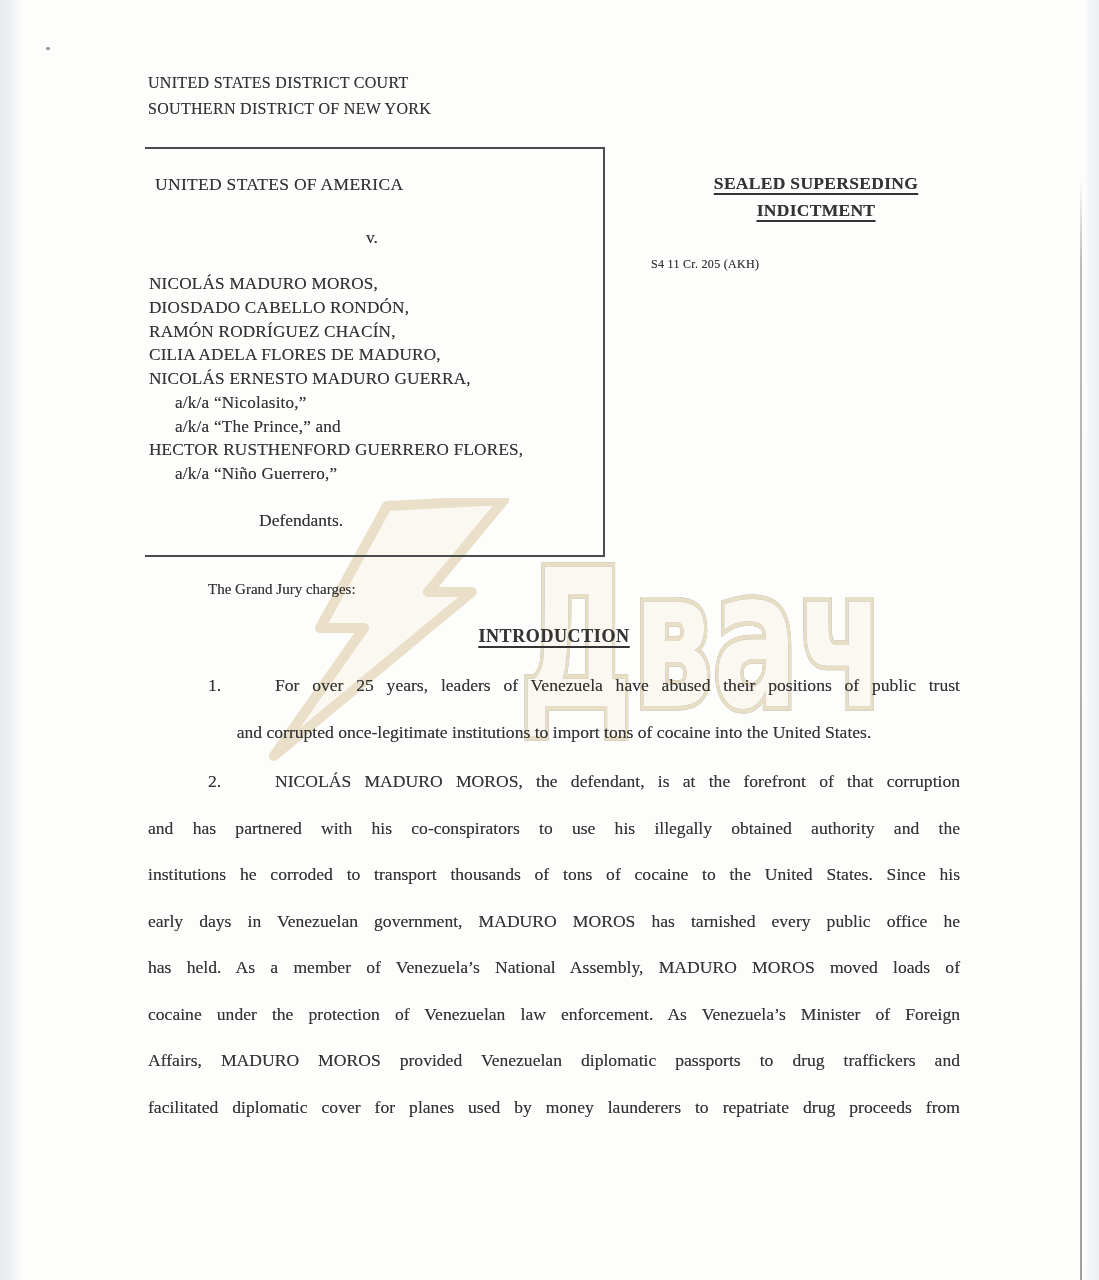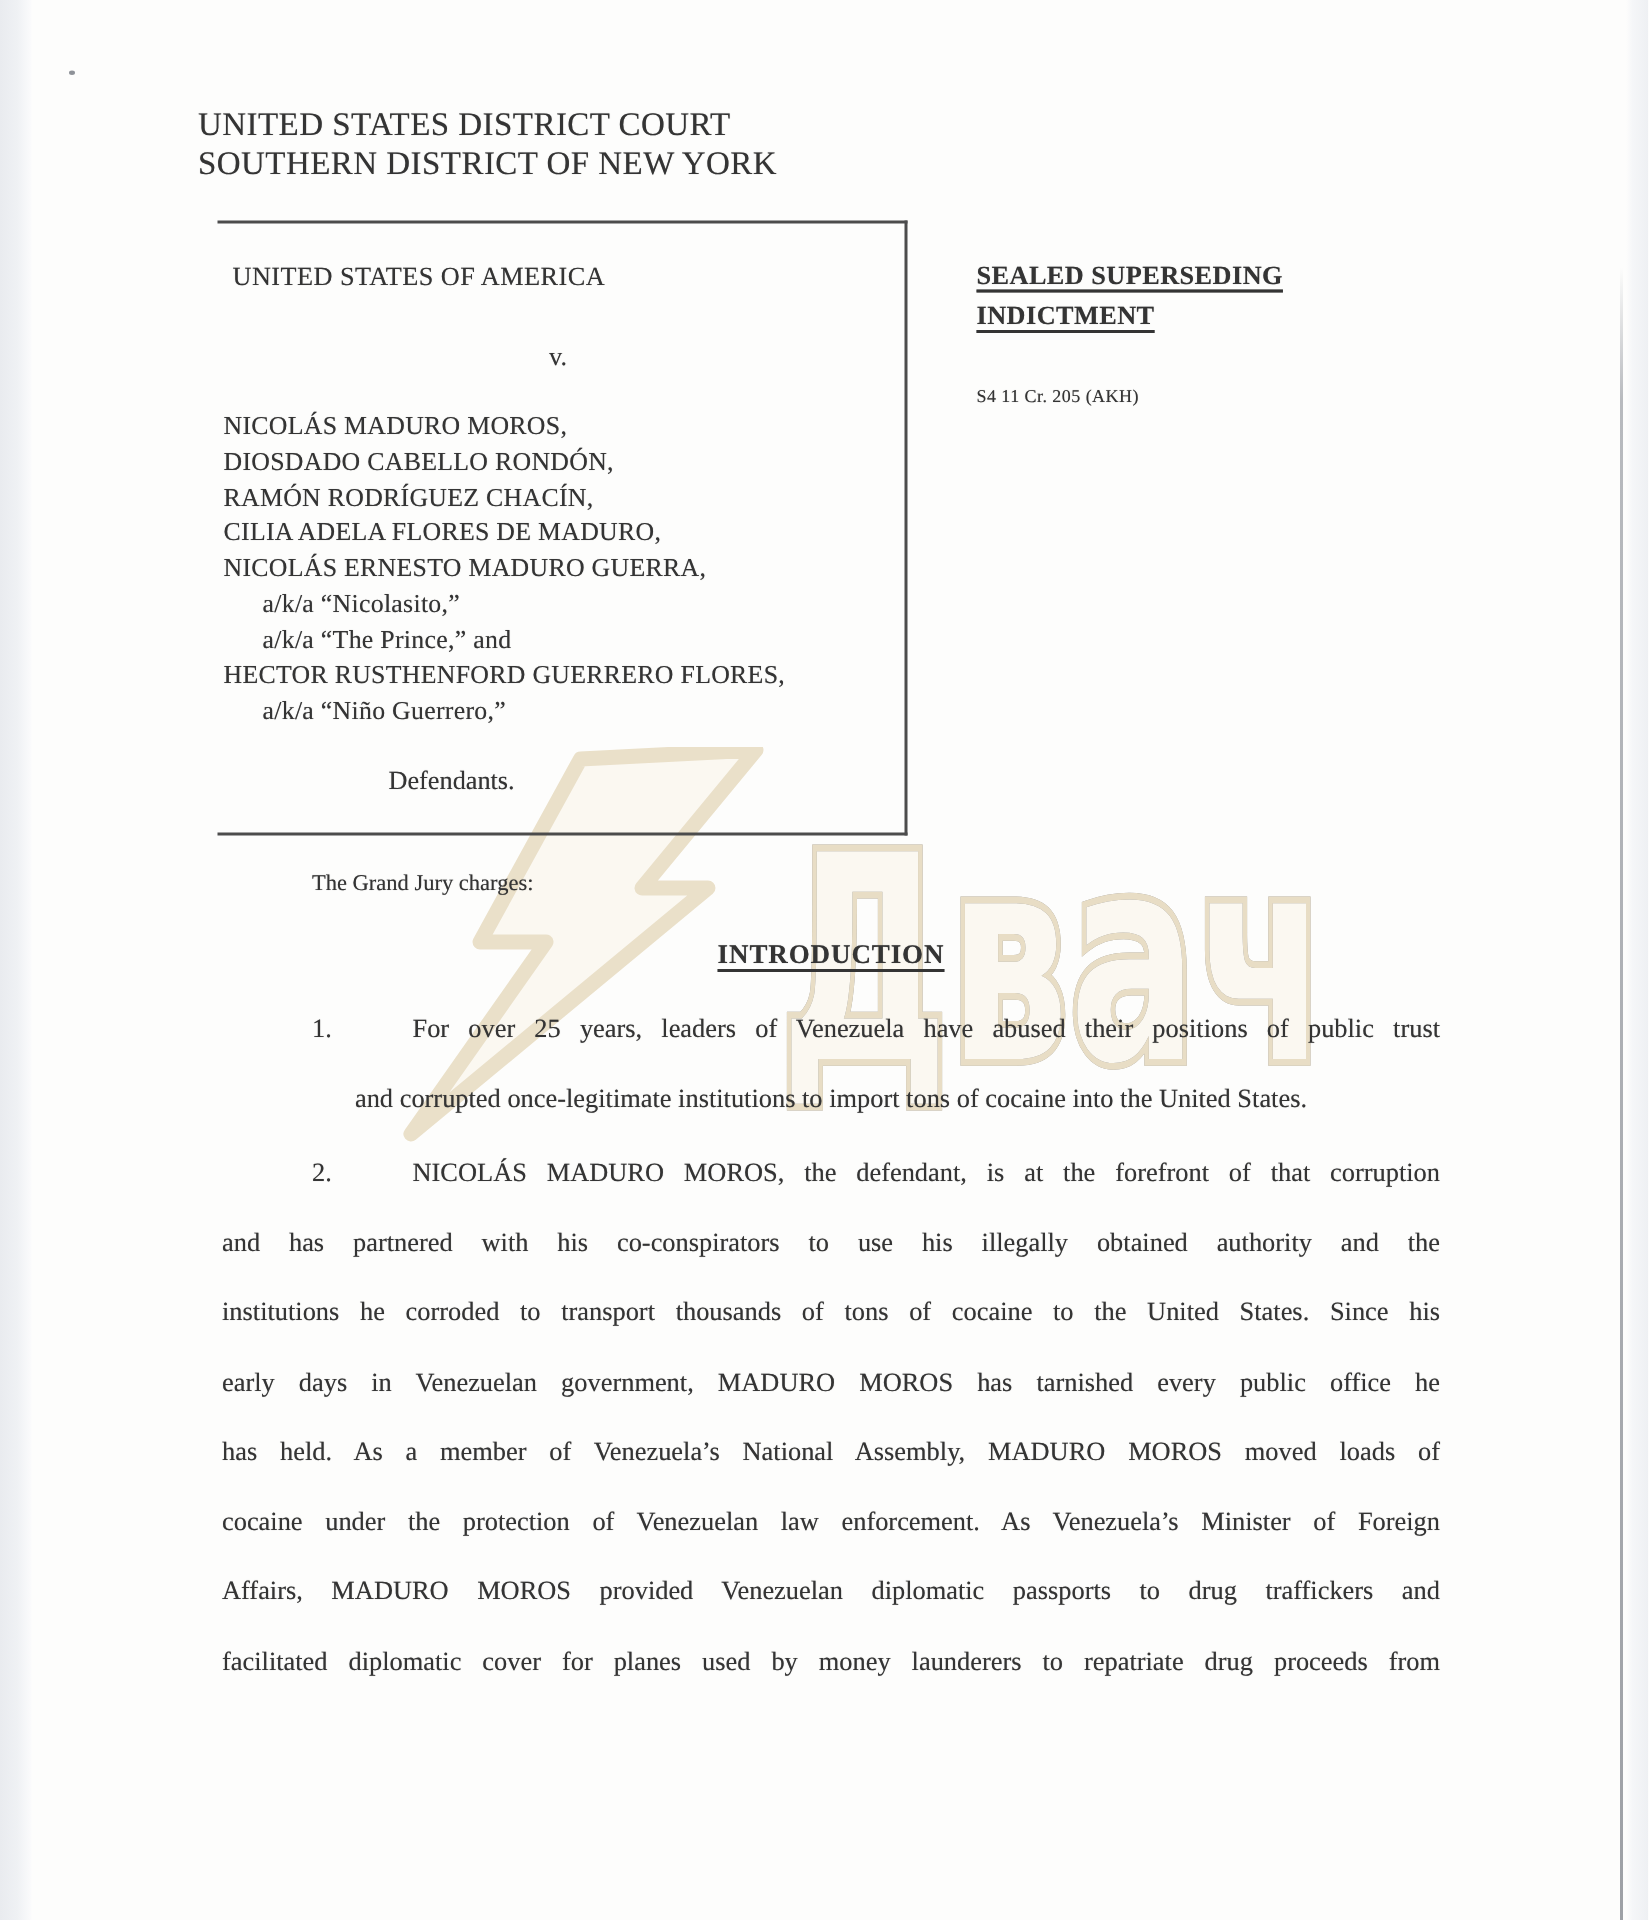--- a/index.html
+++ b/index.html
@@ -19,36 +19,36 @@
     z-index:0; }
   .speck { position:absolute; left:46px; top:47px; width:4px; height:3px;
     background:#8e9298; border-radius:50%; z-index:1; }
 
   
   .watermark { position:absolute; left:222px; top:498px; z-index:0; opacity:0.92; }
 
   .content { position:absolute; inset:0; z-index:1; }
 
   
-  .court-header { position:absolute; left:132px; top:70px;
-    font-size:22px; line-height:26px; letter-spacing:0.3px; }
+  .court-header { position:absolute; left:148px; top:70px;
+    font-size:16px; line-height:26px; letter-spacing:0.3px; }
 
   
   .caption-box { position:absolute; left:145px; top:147px; width:458px; height:406px;
     border-top:2px solid #4c4c4c; border-right:2px solid #4c4c4c; border-bottom:2px solid #4c4c4c; }
   .caption-box .plaintiff { position:absolute; left:10px; top:25px; font-size:17.5px; letter-spacing:0.3px; }
   .caption-box .versus { position:absolute; left:221px; top:78px; font-size:17.5px; }
   .caption-box .defendants { position:absolute; left:4px; top:123px;
     font-size:17.2px; line-height:23.75px; letter-spacing:0.2px;font-family:Liberation Serif, serif; }
   .caption-box .defendants .indent { padding-left:26px; }
   .caption-box .def-label { position:absolute; left:114px; top:361px; font-size:17.5px; }
 
   
   .filing { position:absolute; left:651px; top:170px; width:330px; }
-  .filing-title { font-weight:bold; font-size:17.5px; line-height:27px; letter-spacing:0.3px; }
+  .filing-title { font-weight:bold; font-size:17.5px; line-height:27px; letter-spacing:0.3px;text-align:center; }
   .filing-title span { text-decoration:underline; text-decoration-thickness:2px; text-underline-offset:4px; }
   .case-number { margin-top:33px; font-size:12px; letter-spacing:0.3px; }
 
   
   .charges { position:absolute; left:208px; top:581px; font-size:15px; }
   .intro-heading { position:absolute; left:148px; top:626px; width:812px; text-align:center; }
   .intro-heading span { font-weight:bold; font-size:18px; letter-spacing:0.6px;
     text-decoration:underline; text-decoration-thickness:2px; text-underline-offset:4px; }
 
   .para { position:absolute; left:148px; width:812px; font-size:17.6px; }

